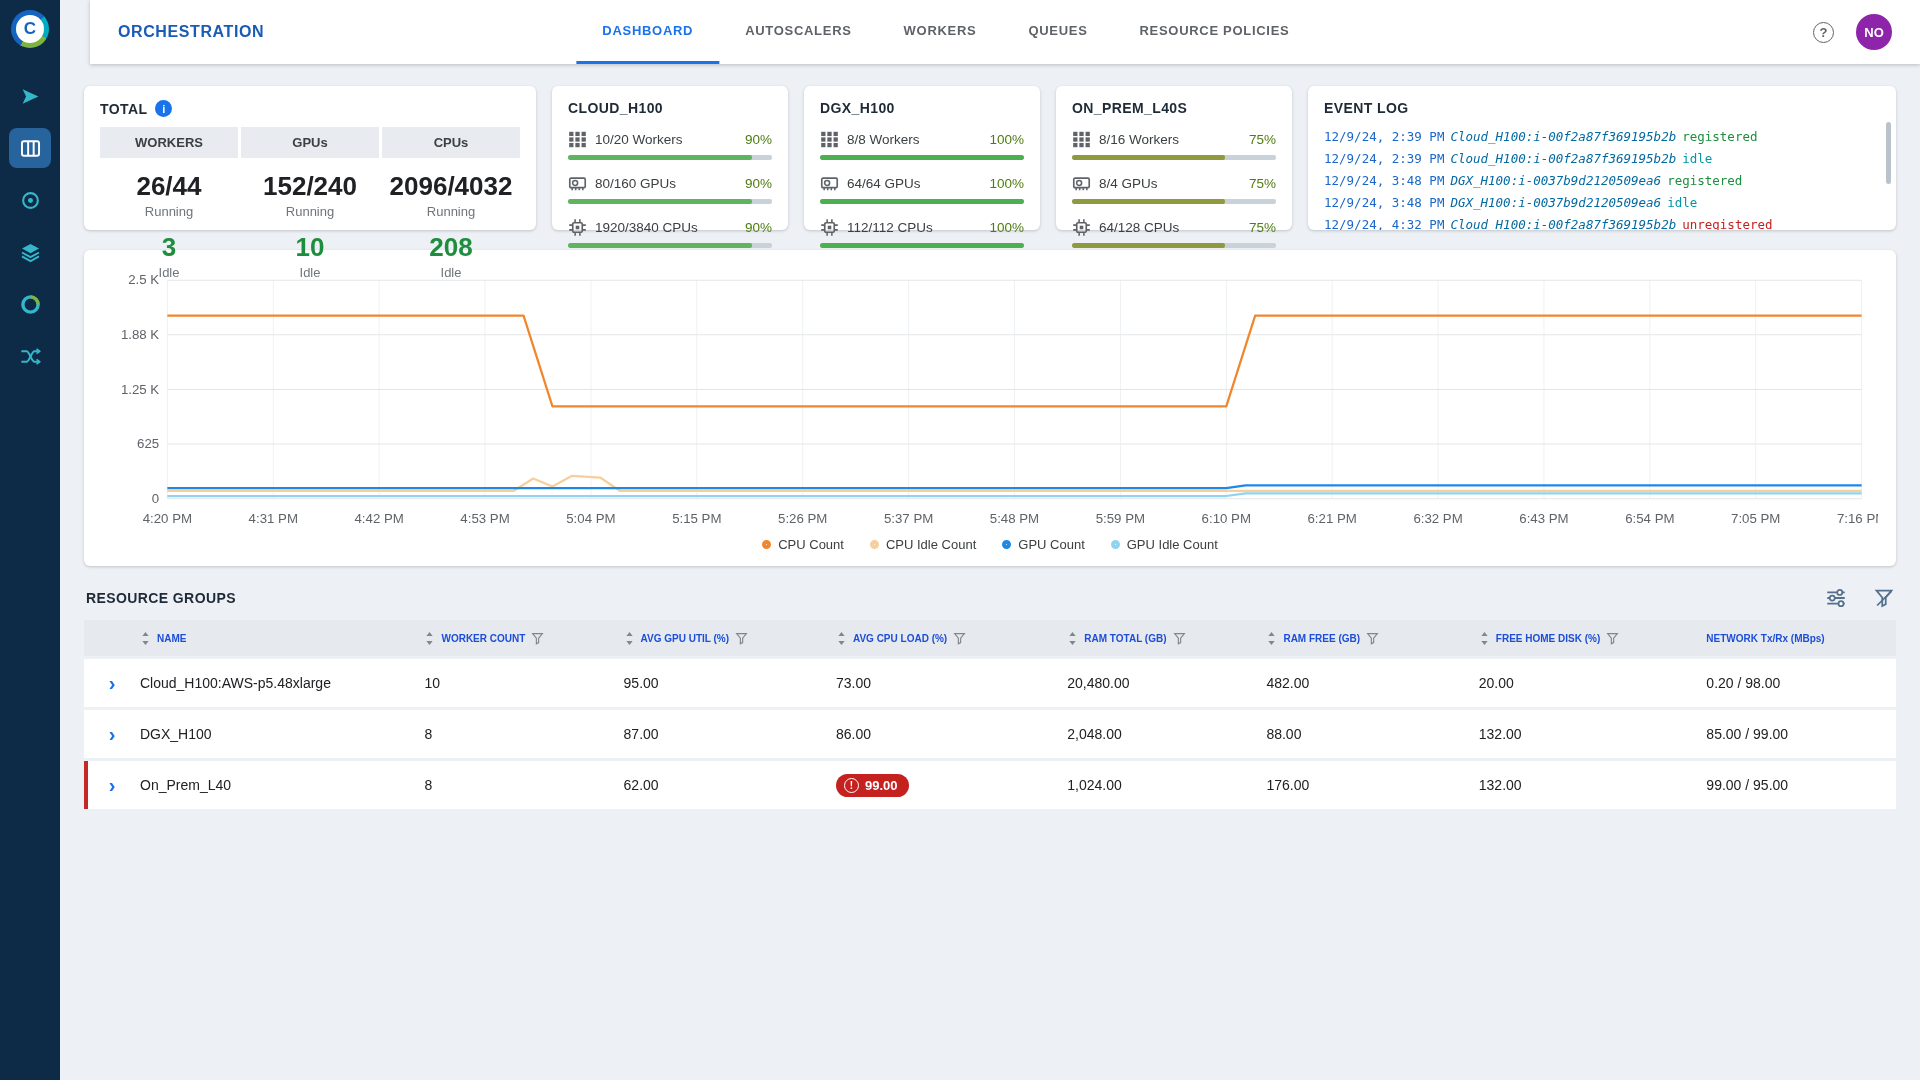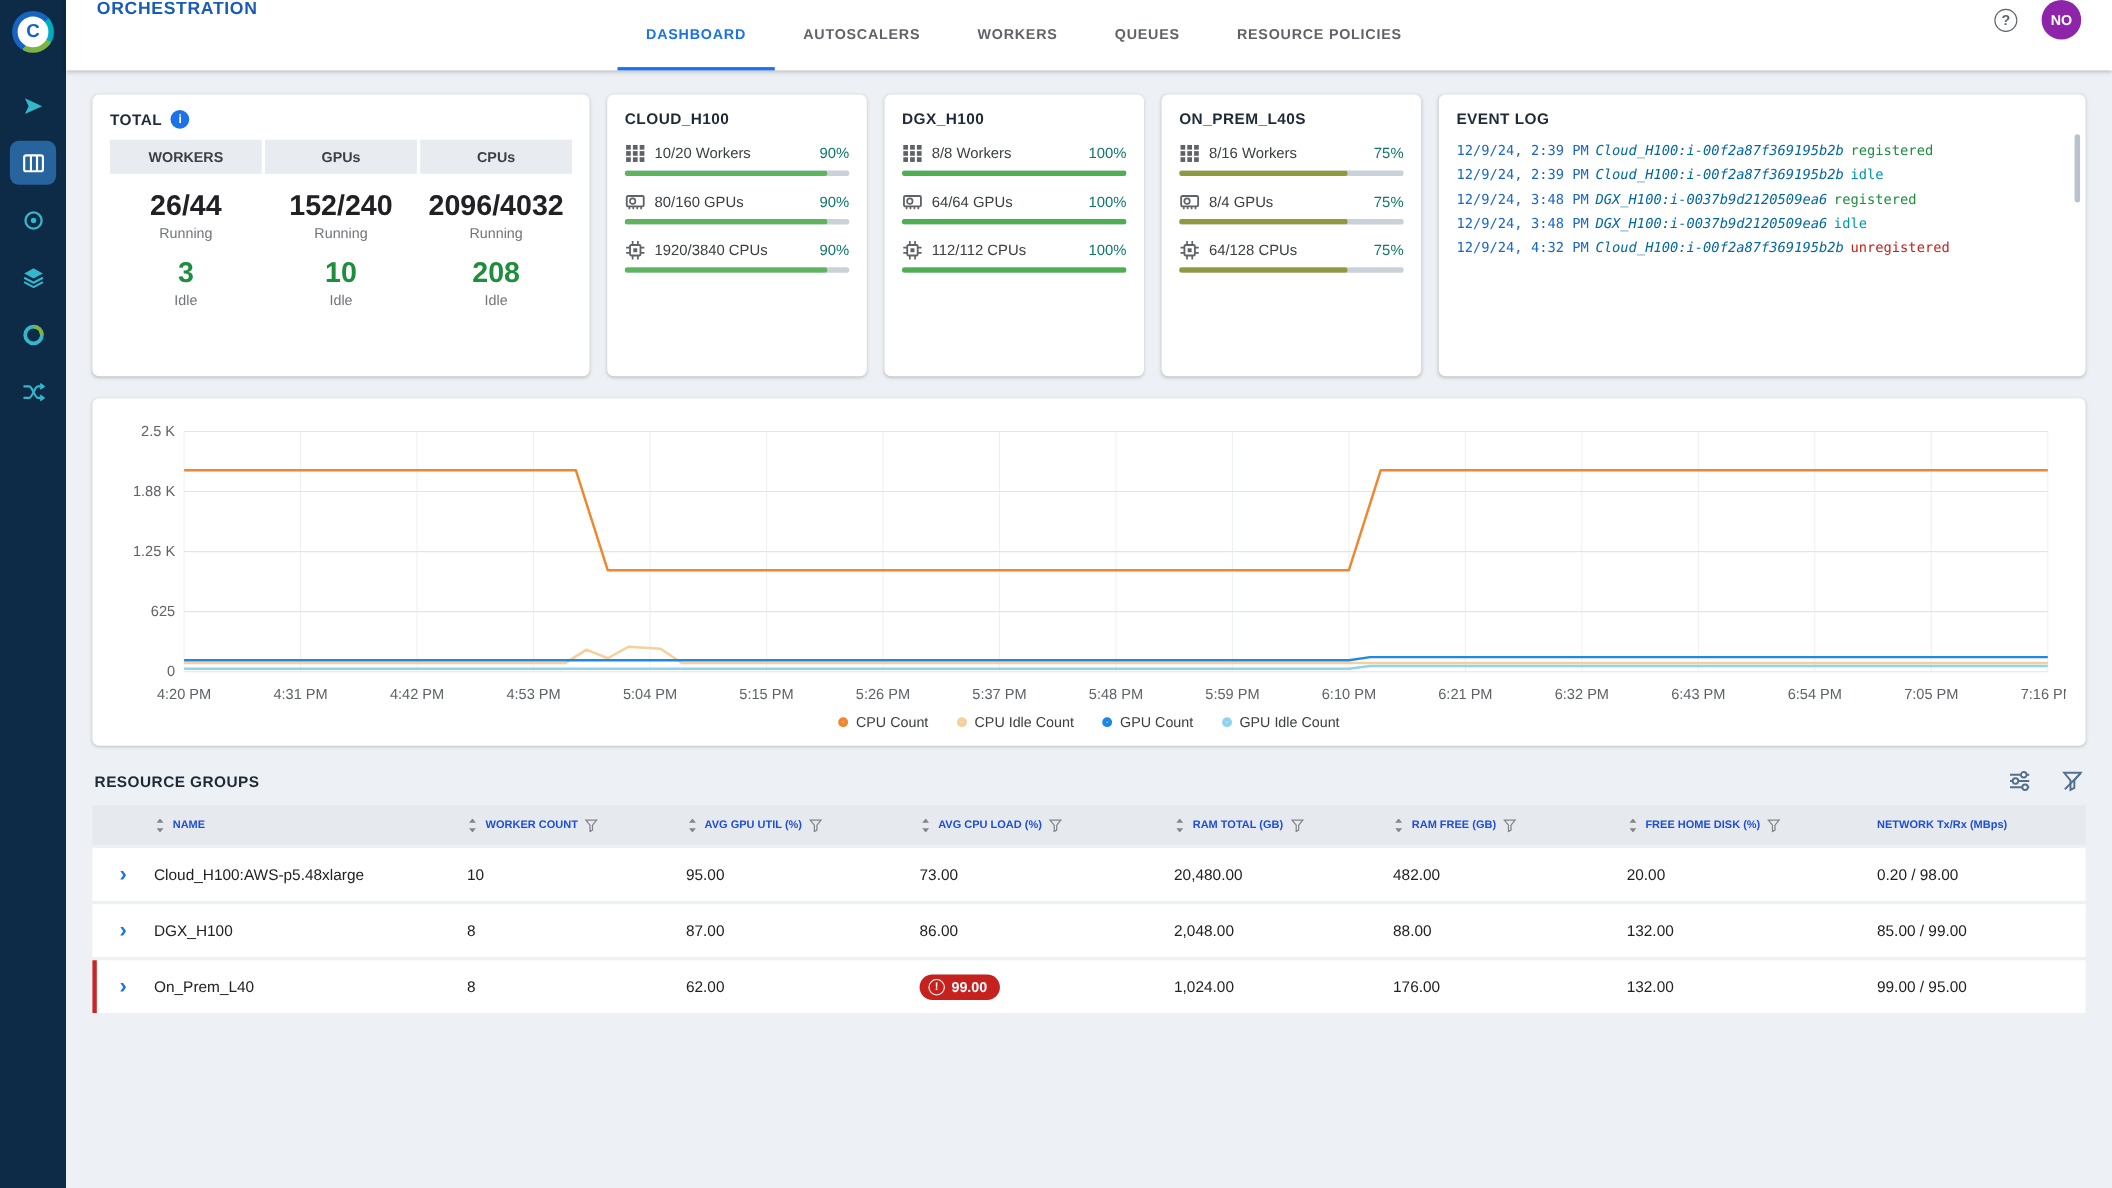--- a/index.html
+++ b/index.html
@@ -19,54 +19,54 @@
   .logo-inner { width:28px; height:28px; border-radius:50%; background:#fff; color:#1565c0;
     font-weight:bold; font-size:17px; display:flex; align-items:center; justify-content:center; }
   .side-nav { display:flex; flex-direction:column; gap:12px; align-items:center; }
   .side-item { width:42px; height:40px; border-radius:8px; display:flex; align-items:center; justify-content:center; color:#35b6c9; cursor:pointer; }
   .side-item.active { background:#27639c; color:#ffffff; }
   .sicon { width:21px; height:21px; }
 
   
   .main { flex:1; display:flex; flex-direction:column; min-width:0; }
   header { height:64px; background:#fff; box-shadow:0 1px 4px rgba(0,0,0,.22);
-    display:flex; align-items:flex-start; padding:0 28px; position:relative; z-index:5; flex-shrink:0; }
+    display:flex; align-items:center; padding:0 28px; position:relative; z-index:5; flex-shrink:0;margin-left:30px; }
   .app-title { color:#195bb5; font-size:16px; font-weight:700; letter-spacing:.6px; }
   .tabs { position:absolute; left:50%; transform:translateX(-58%); display:flex; height:100%; }
   .tab { display:flex; align-items:center; padding:0 26px; font-size:13px; font-weight:600; letter-spacing:.7px;
     color:#5f6368; cursor:pointer; border-bottom:3px solid transparent; }
   .tab.active { color:#1a73e8; border-bottom-color:#1a73e8; }
   .header-right { margin-left:auto; display:flex; align-items:center; gap:22px; }
   .help { width:21px; height:21px; border:1.6px solid #5f6368; color:#5f6368; border-radius:50%;
     font-size:13px; font-weight:700; display:flex; align-items:center; justify-content:center; cursor:pointer; }
   .avatar { width:36px; height:36px; border-radius:50%; background:#8e24aa; color:#fff; font-size:13px; font-weight:700;
     display:flex; align-items:center; justify-content:center; cursor:pointer; }
 
   
   .content { flex:1; padding:22px 24px; overflow:hidden; }
   .card { background:#fff; border-radius:6px; box-shadow:0 1px 3px rgba(60,64,67,.25); }
 
-  .top-row { display:flex; gap:16px; height:256px; }
+  .top-row { display:flex; gap:16px; height:144px; }
   .card-head { display:flex; align-items:center; gap:8px; margin-bottom:10px; }
   .card-title { font-size:14px; font-weight:700; color:#1f2a37; letter-spacing:.4px; }
   .info-ic { width:17px; height:17px; border-radius:50%; background:#1a73e8; color:#fff; font-size:11px; font-weight:700;
     display:flex; align-items:center; justify-content:center; cursor:pointer; }
 
   .total-card { width:452px; padding:14px 16px; flex-shrink:0; }
   .total-grid { display:grid; grid-template-columns:1fr 1fr 1fr; column-gap:3px; text-align:center; }
   .tg-head { background:#e8ebf0; font-size:13px; font-weight:700; color:#3c4043; padding:8px 0; }
   .tg-val { font-size:26px; font-weight:700; color:#202124; padding-top:13px; }
   .tg-val.green { color:#1e8e3e; }
   .tg-lab { font-size:13px; color:#70757a; padding-top:2px; }
 
   .cluster-card { width:236px; padding:14px 16px; flex-shrink:0; }
   .metric-row { display:flex; align-items:center; gap:8px; margin-top:14px; }
   .metric-ic { width:19px; height:19px; color:#5f6368; flex-shrink:0; }
   .metric-label { font-size:13.5px; color:#3c4043; white-space:nowrap; }
-  .metric-pct { margin-left:auto; font-size:13.5px; color:#0f766e; }
+  .metric-pct { margin-left:auto; font-size:13.5px; color:#4d7c0f; }
   .track { height:5px; background:#c9d1d9; border-radius:2px; margin-top:6px; overflow:hidden; }
   .fill { height:100%; border-radius:2px; }
 
   .log-card { flex:1; padding:14px 16px; position:relative; overflow:hidden; min-width:0; }
   .log-lines { margin-top:2px; }
   .log-line { font-family:"DejaVu Sans Mono", monospace; font-size:12.5px; line-height:22px; white-space:nowrap; overflow:hidden; }
   .log-time { color:#1a67c9; }
   .log-res { color:#0369a1; margin-left:6px;font-style:italic; }
   .log-status { margin-left:6px; }
   .log-scrollbar { position:absolute; right:5px; top:36px; width:5px; height:62px; background:#bac3cc; border-radius:3px; cursor:pointer; }

